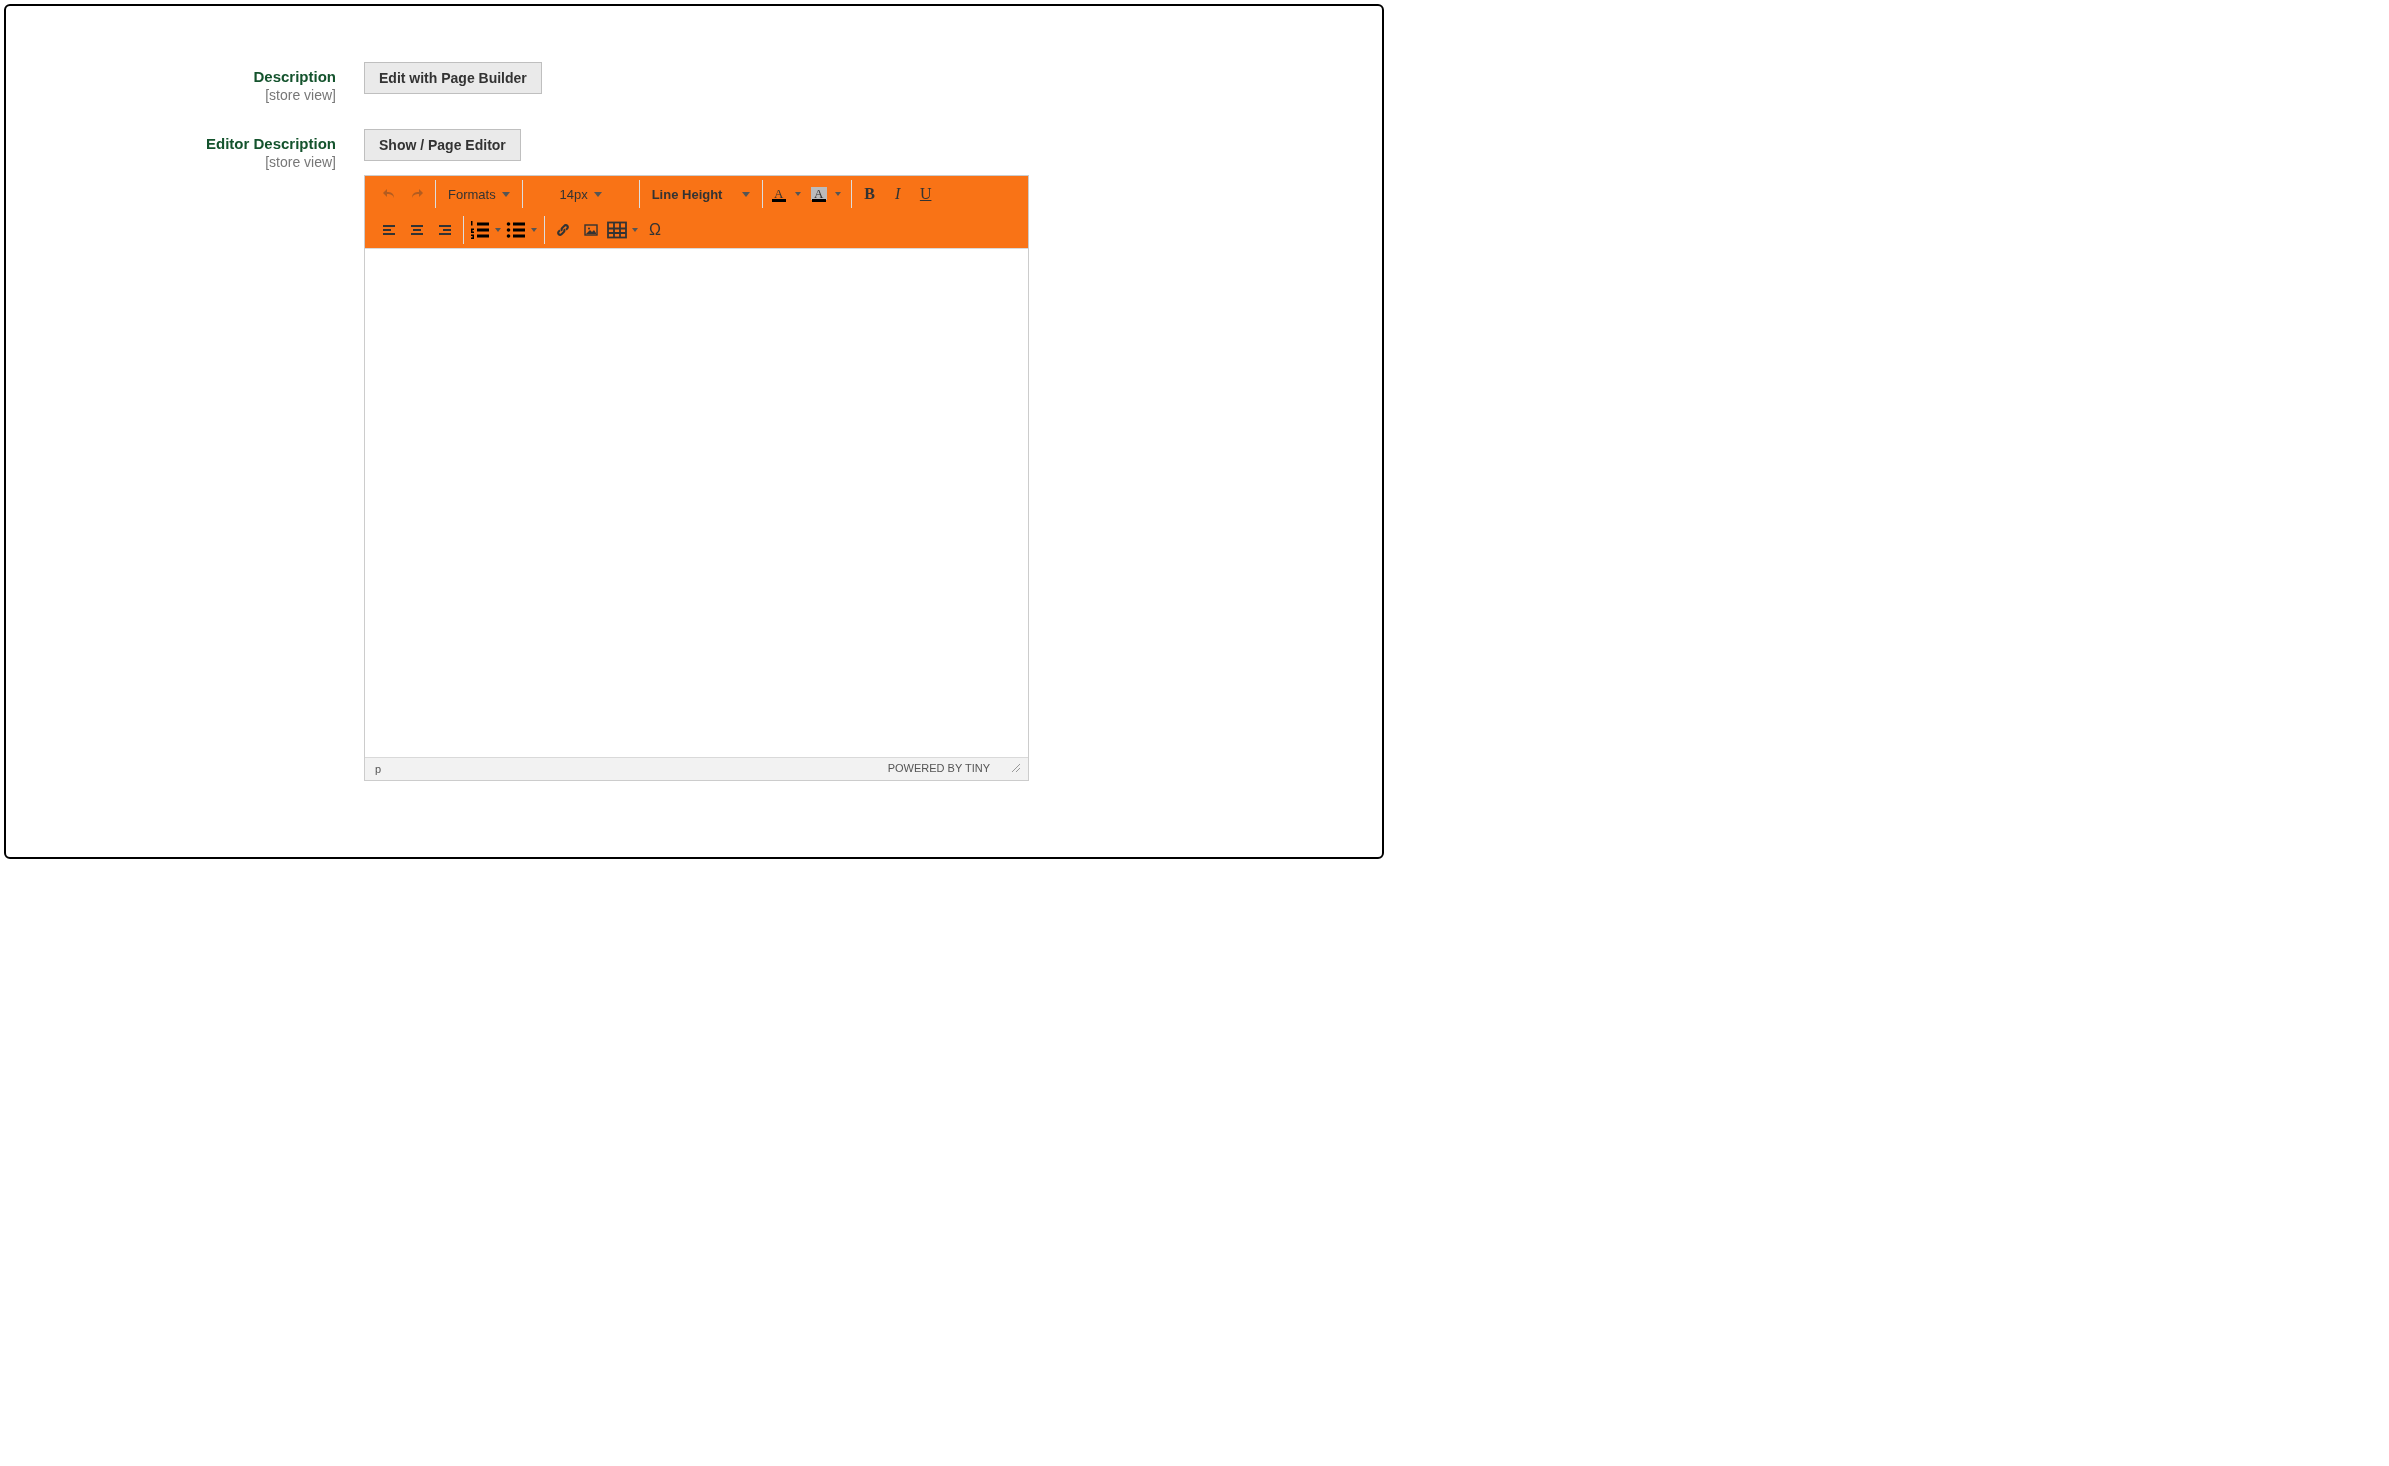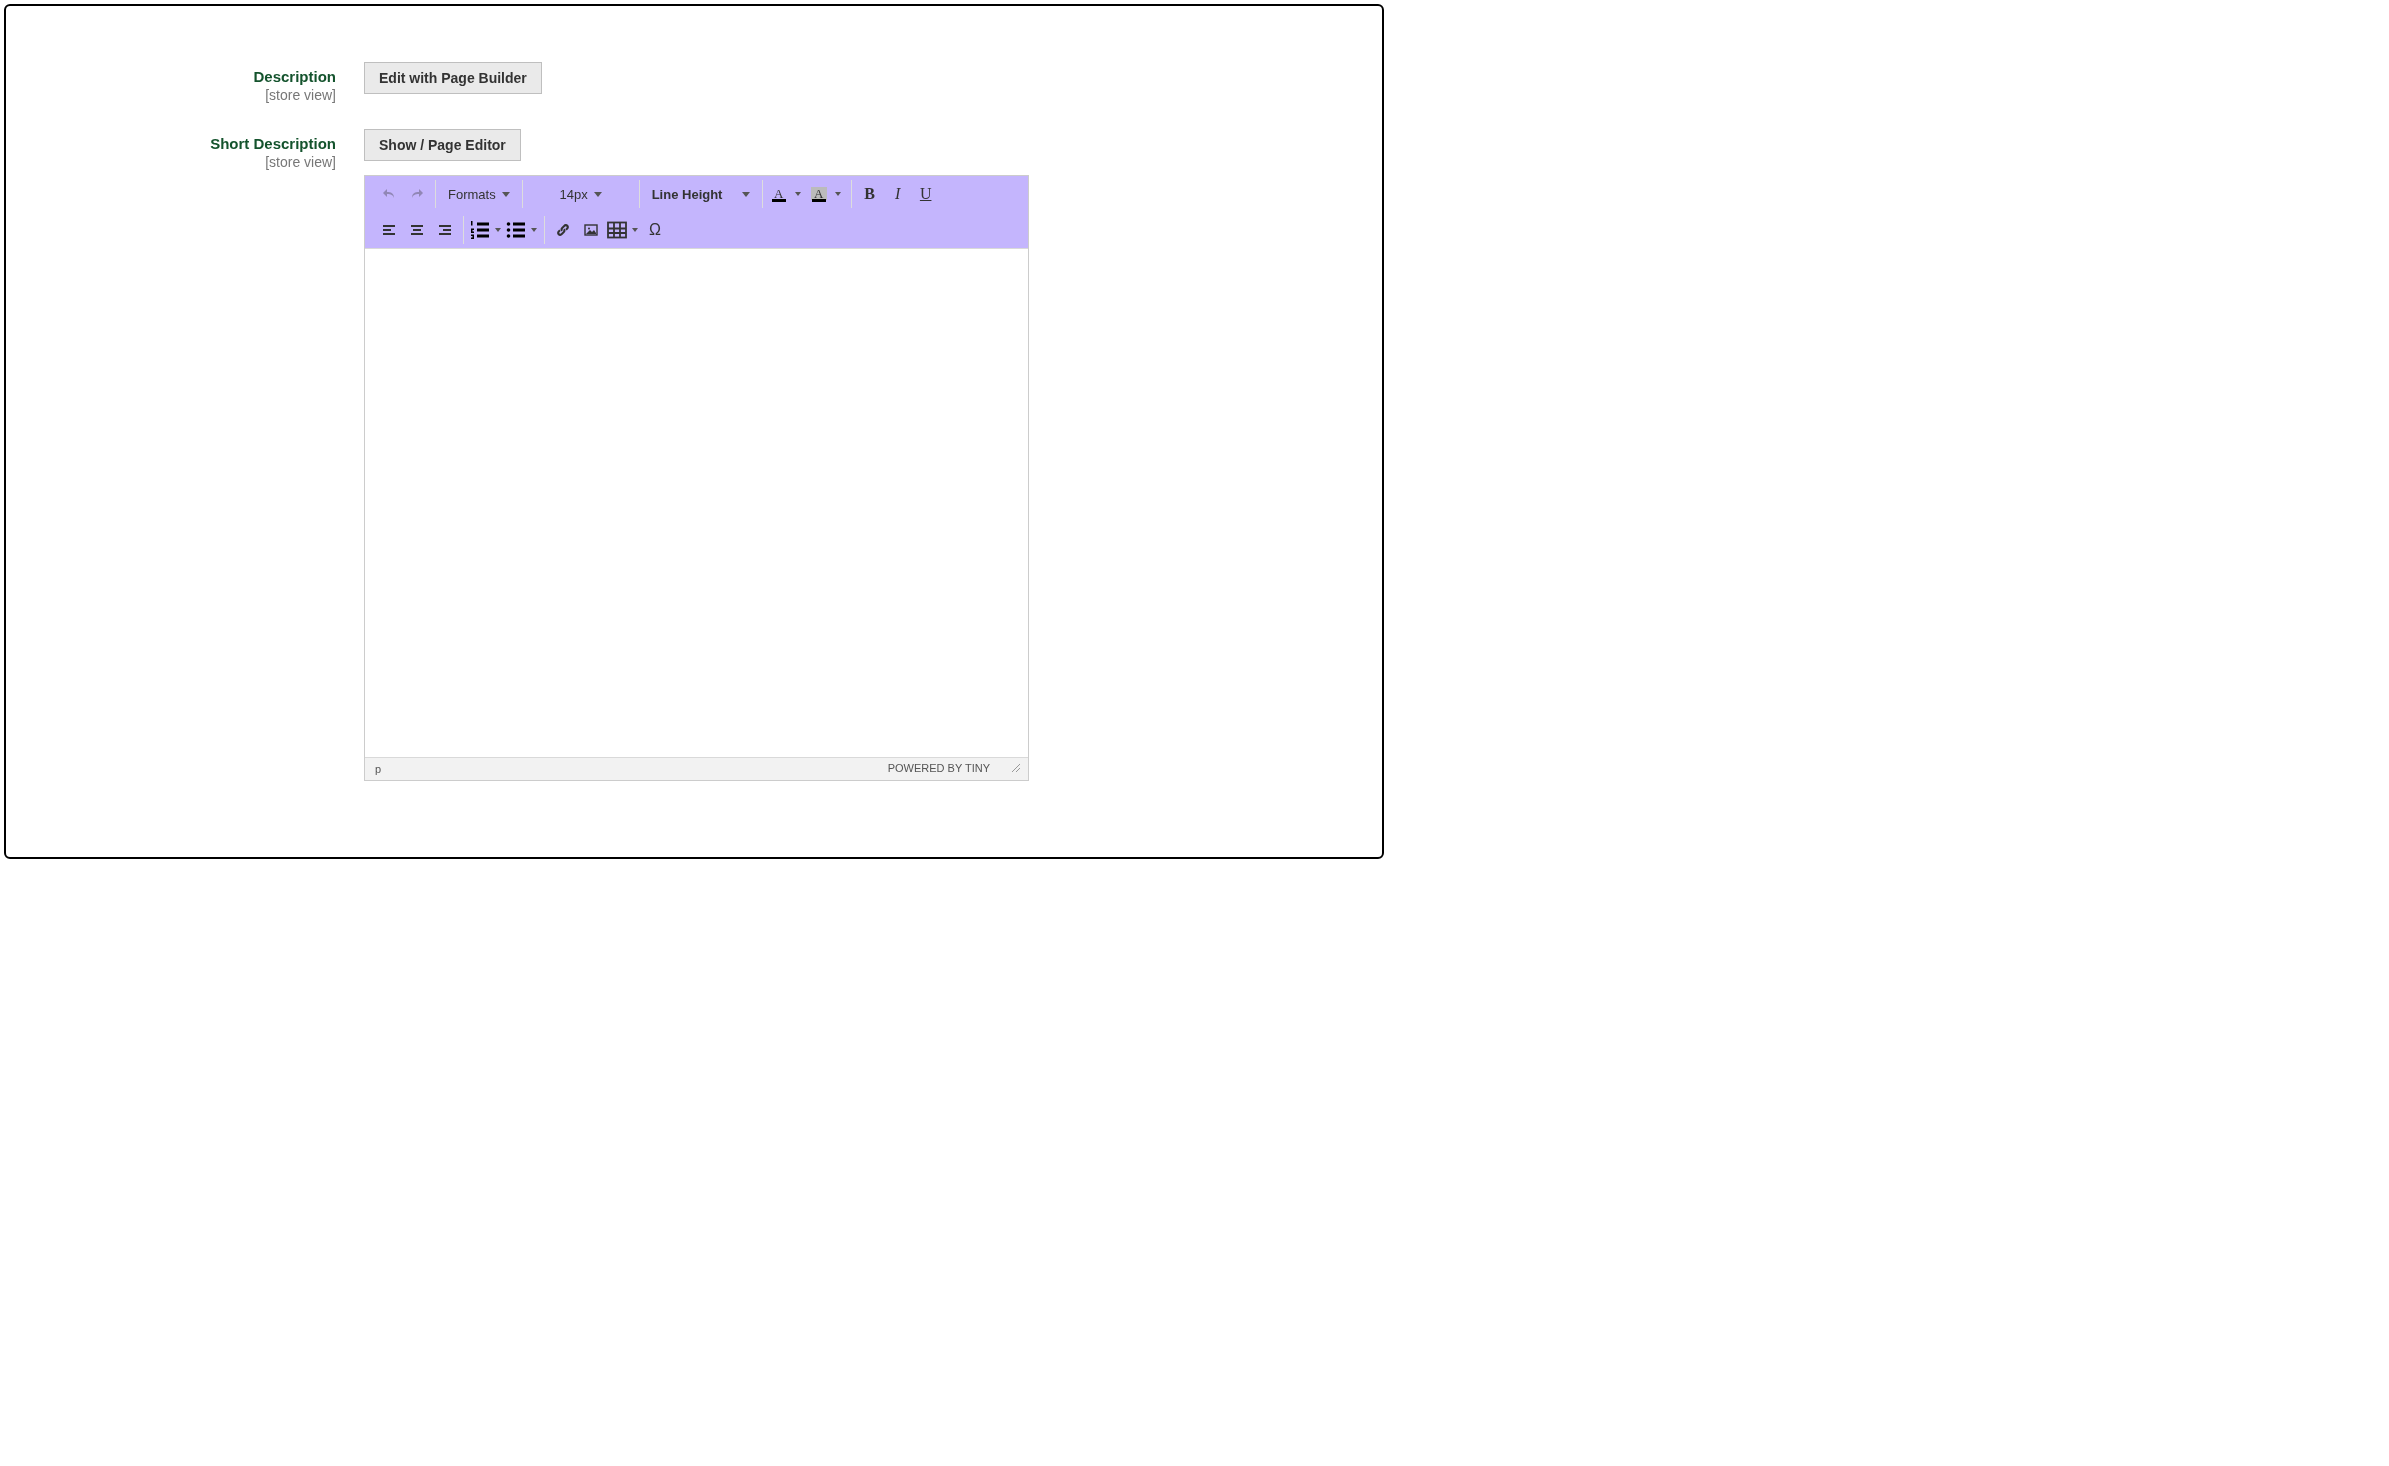--- a/index.html
+++ b/index.html
@@ -78,21 +78,21 @@
 
   .field-row.tight { margin-top: 26px; }
 
   .editor-wrap {
     width: 665px;
     border: 1px solid #ccc;
     margin-top: 14px;
     background: #fff;
   }
   .toolbar {
-    background: #c4b5fd;
+    background: #f97316;
     border-bottom: 1px solid #d9d9d9;
   }
   .toolbar-row {
     display: flex;
     align-items: center;
     padding: 4px 4px;
     gap: 0;
   }
   .tb-group {
     display: flex;
@@ -208,21 +208,21 @@
       <div class="field-label">Description</div>
       <div class="field-scope">[store view]</div>
     </div>
     <div class="field-value-col">
       <button class="btn">Edit with Page Builder</button>
     </div>
   </div>
 
   <div class="field-row tight">
     <div class="field-label-col">
-      <div class="field-label">Short Description</div>
+      <div class="field-label">Editor Description</div>
       <div class="field-scope">[store view]</div>
     </div>
     <div class="field-value-col">
       <button class="btn">Show / Page Editor</button>
 
       <div class="editor-wrap">
         <div class="toolbar">
 
           <div class="toolbar-row">
             <div class="tb-group">

